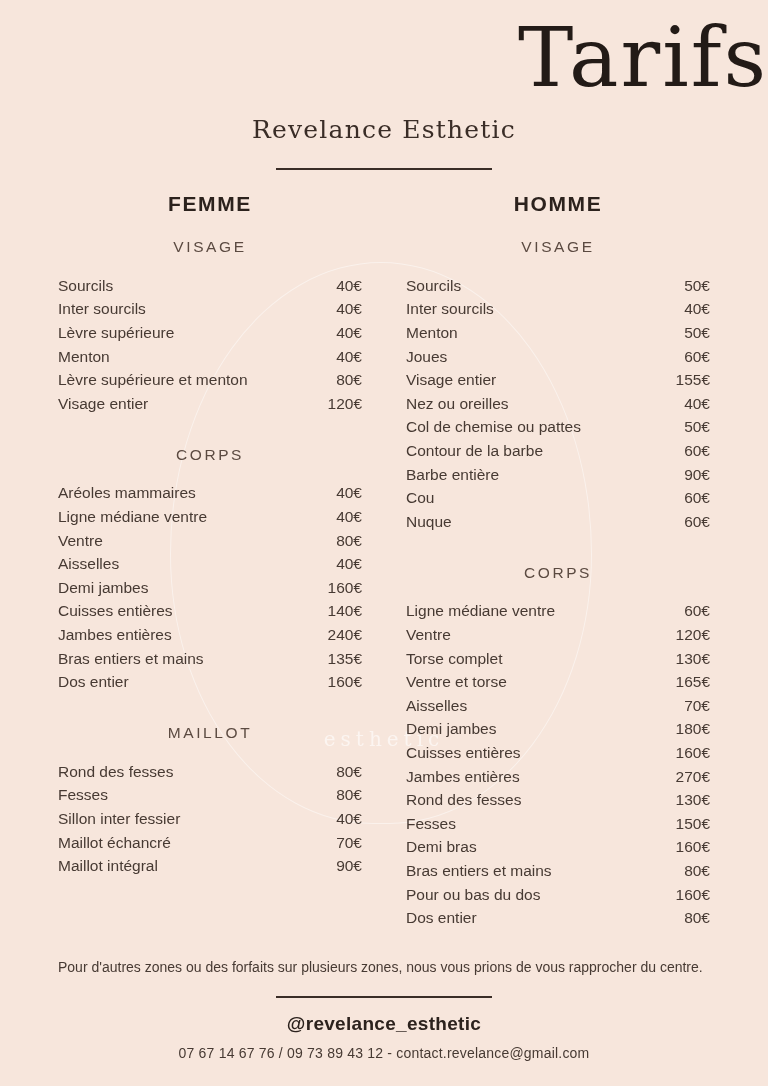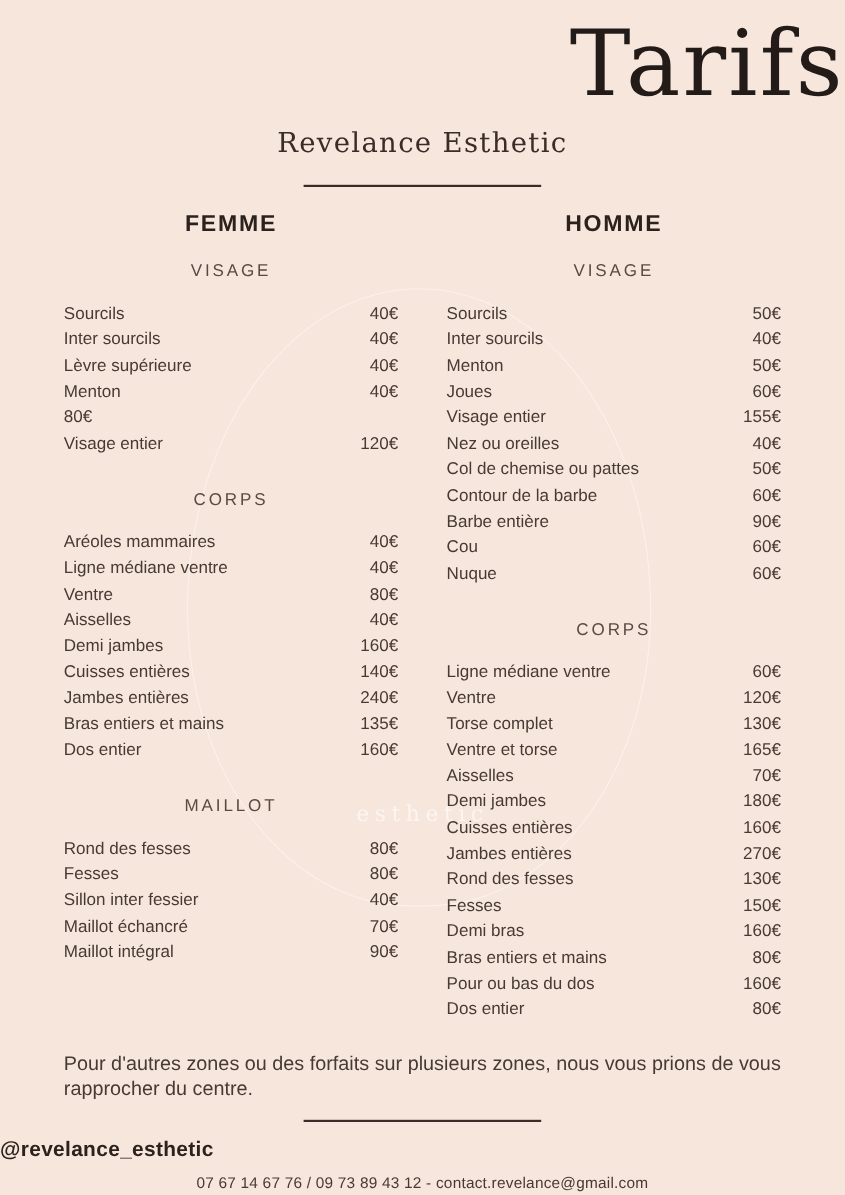--- a/index.html
+++ b/index.html
@@ -123,32 +123,32 @@
     font-size: 15.5px;
     line-height: 22.4px;
     color: #473a33;
     padding: 0.6px 0;
   }
   .row .label { white-space: nowrap; }
   .row .price { white-space: nowrap; }
 
   .note {
     margin: 26px 58px 0 58px;
-    font-size: 18px;
+    font-size: 14px;
     line-height: 22px;
     color: #473a33;
   }
   .footer-rule {
     width: 216px;
     height: 2px;
     background: #3a2d27;
     margin: 18px auto 0 auto;
   }
   .handle {
-    text-align: left;
+    text-align: center;
     font-size: 19px;
     font-weight: bold;
     color: #2c221d;
     margin-top: 15px;
     letter-spacing: 0.3px;
   }
   .contact {
     text-align: center;
     font-size: 14px;
     color: #473a33;
@@ -187,20 +187,21 @@
             </div>
             <div class="row">
               <span class="label">Lèvre supérieure</span>
               <span class="price">40€</span>
             </div>
             <div class="row">
               <span class="label">Menton</span>
               <span class="price">40€</span>
             </div>
             <div class="row">
+              <span class="label">Lèvre supérieure et menton</span>
               <span class="price">80€</span>
             </div>
             <div class="row">
               <span class="label">Visage entier</span>
               <span class="price">120€</span>
             </div>
           </div>
         </div>
 
         <div class="section">

